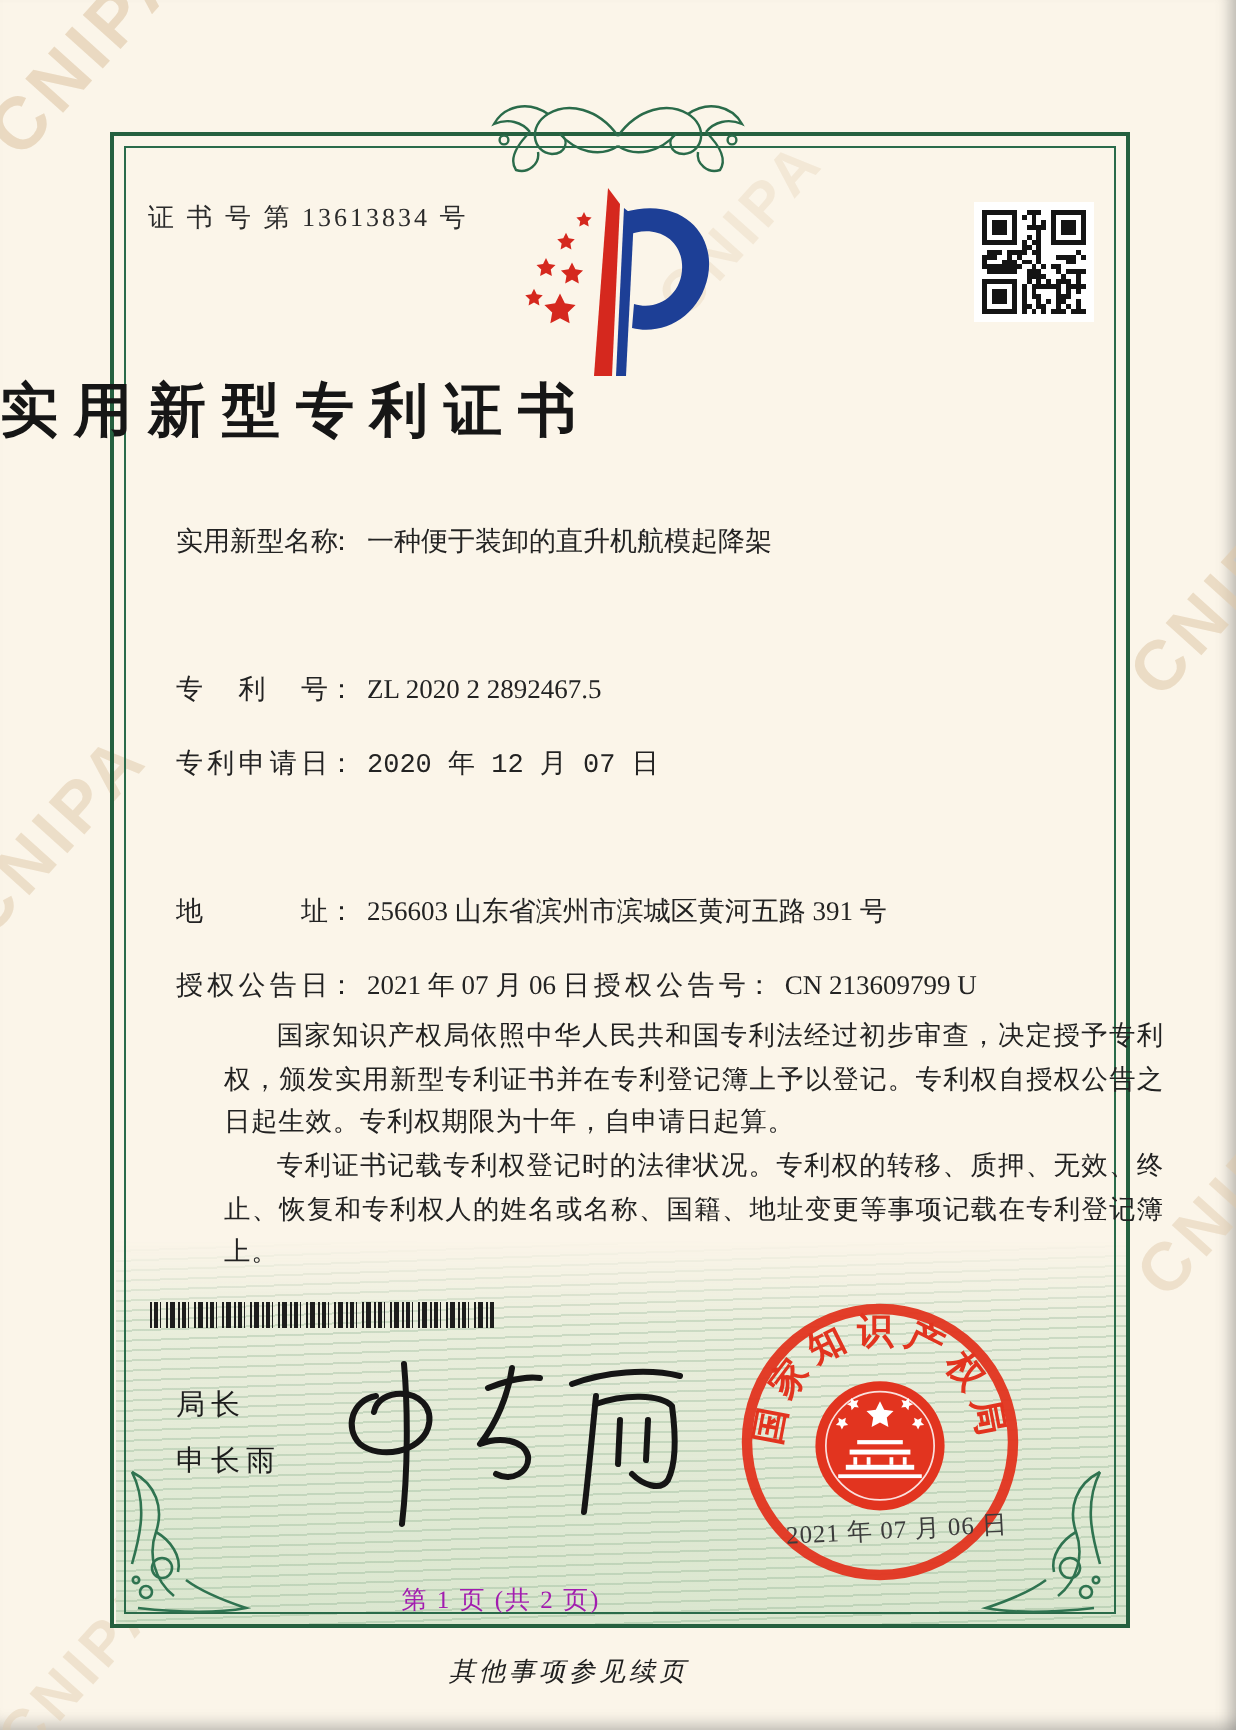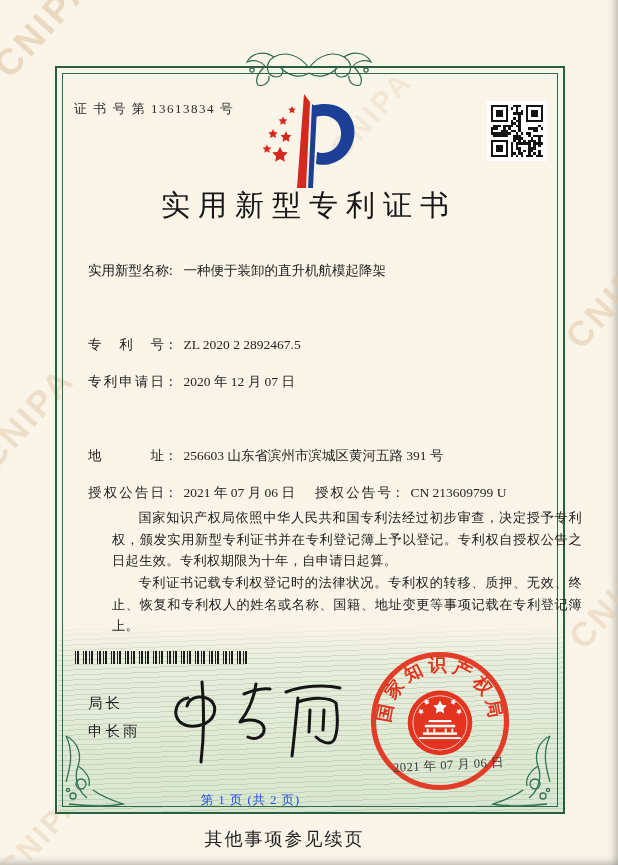--- a/index.html
+++ b/index.html
@@ -10,38 +10,38 @@
       color:#dfc8a8;transform:rotate(-48deg);letter-spacing:3px;user-select:none;}
   .guilloche{position:absolute;left:58px;top:620px;width:506px;height:194px;
       background:
         repeating-linear-gradient(178deg, rgba(92,146,104,.22) 0 1px, rgba(0,0,0,0) 1px 5px),
         linear-gradient(180deg, rgba(222,233,212,.45), rgba(213,228,203,.9));
       -webkit-mask-image:linear-gradient(180deg,transparent 0,#000 40px);
       mask-image:linear-gradient(180deg,transparent 0,#000 40px);}
   .border-outer{position:absolute;left:55px;top:66px;width:506px;height:744px;border:2.5px solid #25603f;}
   .border-inner{position:absolute;left:62px;top:73px;width:494px;height:732px;border:1px solid #2a6b4a;}
   .cert-no{position:absolute;left:74px;top:100px;font-size:13px;letter-spacing:1.5px;color:#2b2b2b;text-align:center;}
-  .title{position:absolute;left:0;top:186px;width:618px;text-align:center;font-size:29px;
-         font-weight:400;letter-spacing:8px;color:#161616;}
+  .title{position:absolute;left:0;top:186px;width:618px;text-align:left;font-size:29px;
+         font-weight:700;letter-spacing:8px;color:#161616;}
   .frow{position:absolute;left:88px;font-size:13.5px;color:#232323;white-space:nowrap;}
   .flabel{display:inline-block;width:76px;text-align:justify;text-align-last:justify;vertical-align:top;}
   .fcolon{display:inline-block;margin-right:6px;}
   .body-par{position:absolute;left:75px;width:470px;font-size:13.2px;line-height:21.5px;
             color:#222;text-align:justify;text-indent:2em;letter-spacing:.4px;margin-left:37px;}
   .barcode{position:absolute;left:75px;top:651px;width:172px;height:13px;
       background:repeating-linear-gradient(90deg,#1d1d1d 0 1px,transparent 1px 2px,#1d1d1d 2px 4px,
       transparent 4px 5px,#1d1d1d 5px 5.5px,transparent 5.5px 8px,#1d1d1d 8px 9px,
       transparent 9px 10px,#1d1d1d 10px 12.5px,transparent 12.5px 14px);}
   .director{position:absolute;left:88px;top:689px;font-size:14.5px;color:#1d1d1d;letter-spacing:3px;line-height:28px;}
   .sig{position:absolute;left:158px;top:664px;}
   .seal{position:absolute;left:364px;top:645px;}
   .seal-date{position:absolute;left:376px;top:757px;width:145px;text-align:center;font-size:12.5px;
              color:#3c3c3c;letter-spacing:.5px;transform:rotate(-3deg);}
-  .page-num{position:absolute;left:0;top:792px;width:501px;text-align:center;font-size:12.5px;color:#1d4ed8;letter-spacing:1px;}
-  .footer-note{position:absolute;left:0;top:827px;width:569px;text-align:center;font-size:18px;color:#1f1f1f;letter-spacing:2px;}
+  .page-num{position:absolute;left:0;top:792px;width:501px;text-align:center;font-size:12.5px;color:#a21caf;letter-spacing:1px;}
+  .footer-note{position:absolute;left:0;top:827px;width:569px;text-align:center;font-size:13px;color:#1f1f1f;letter-spacing:2px;font-style:italic;}
   .qr{position:absolute;left:487px;top:101px;width:52px;height:52px;background:#fff;padding:4px;}
   .orn-top{position:absolute;left:244px;top:46px;}
   .orn-bl{position:absolute;left:61px;top:732px;}
   .orn-br{position:absolute;left:477px;top:732px;transform:scaleX(-1);}
 </style>
 </head>
 <body>
 
 <div class="page">
 
@@ -257,28 +257,28 @@
   </div>
 
   <div class="title">实用新型专利证书</div>
 
   <div class="frow" style="top:262px;">
     <span class="flabel">实用新型名称</span><span class="fcolon">：</span><span>一种便于装卸的直升机航模起降架</span>
   </div>
   <div class="frow" style="top:336px;">
     <span class="flabel">专利号</span><span class="fcolon">：</span><span>ZL 2020 2 2892467.5</span>
   </div>
-  <div class="frow" style="top:373px;">
+  <div class="frow" style="top:373px;font-family:Liberation Mono, monospace;">
     <span class="flabel">专利申请日</span><span class="fcolon">：</span><span>2020 年 12 月 07 日</span>
   </div>
   <div class="frow" style="top:447px;">
     <span class="flabel">地址</span><span class="fcolon">：</span><span>256603 山东省滨州市滨城区黄河五路 391 号</span>
   </div>
   <div class="frow" style="top:484px;">
-    <span class="flabel">授权公告日</span><span class="fcolon">：</span><span>2021 年 07 月 06 日</span><span class="flabel" style="margin-left:20px;">授权公告号</span><span class="fcolon">：</span><span>CN 213609799 U</span>
+    <span class="flabel">授权公告日</span><span class="fcolon">：</span><span>2021 年 07 月 06 日</span><span class="flabel" style="margin-left:2px;">授权公告号</span><span class="fcolon">：</span><span>CN 213609799 U</span>
   </div>
 
   <div class="body-par" style="top:507px;">国家知识产权局依照中华人民共和国专利法经过初步审查，决定授予专利权，颁发实用新型专利证书并在专利登记簿上予以登记。专利权自授权公告之日起生效。专利权期限为十年，自申请日起算。</div>
   <div class="body-par" style="top:572px;">专利证书记载专利权登记时的法律状况。专利权的转移、质押、无效、终止、恢复和专利权人的姓名或名称、国籍、地址变更等事项记载在专利登记簿上。</div>
 
   <div class="barcode"></div>
 
   <div class="director">
     <div>局长</div>
     <div>申长雨</div>

